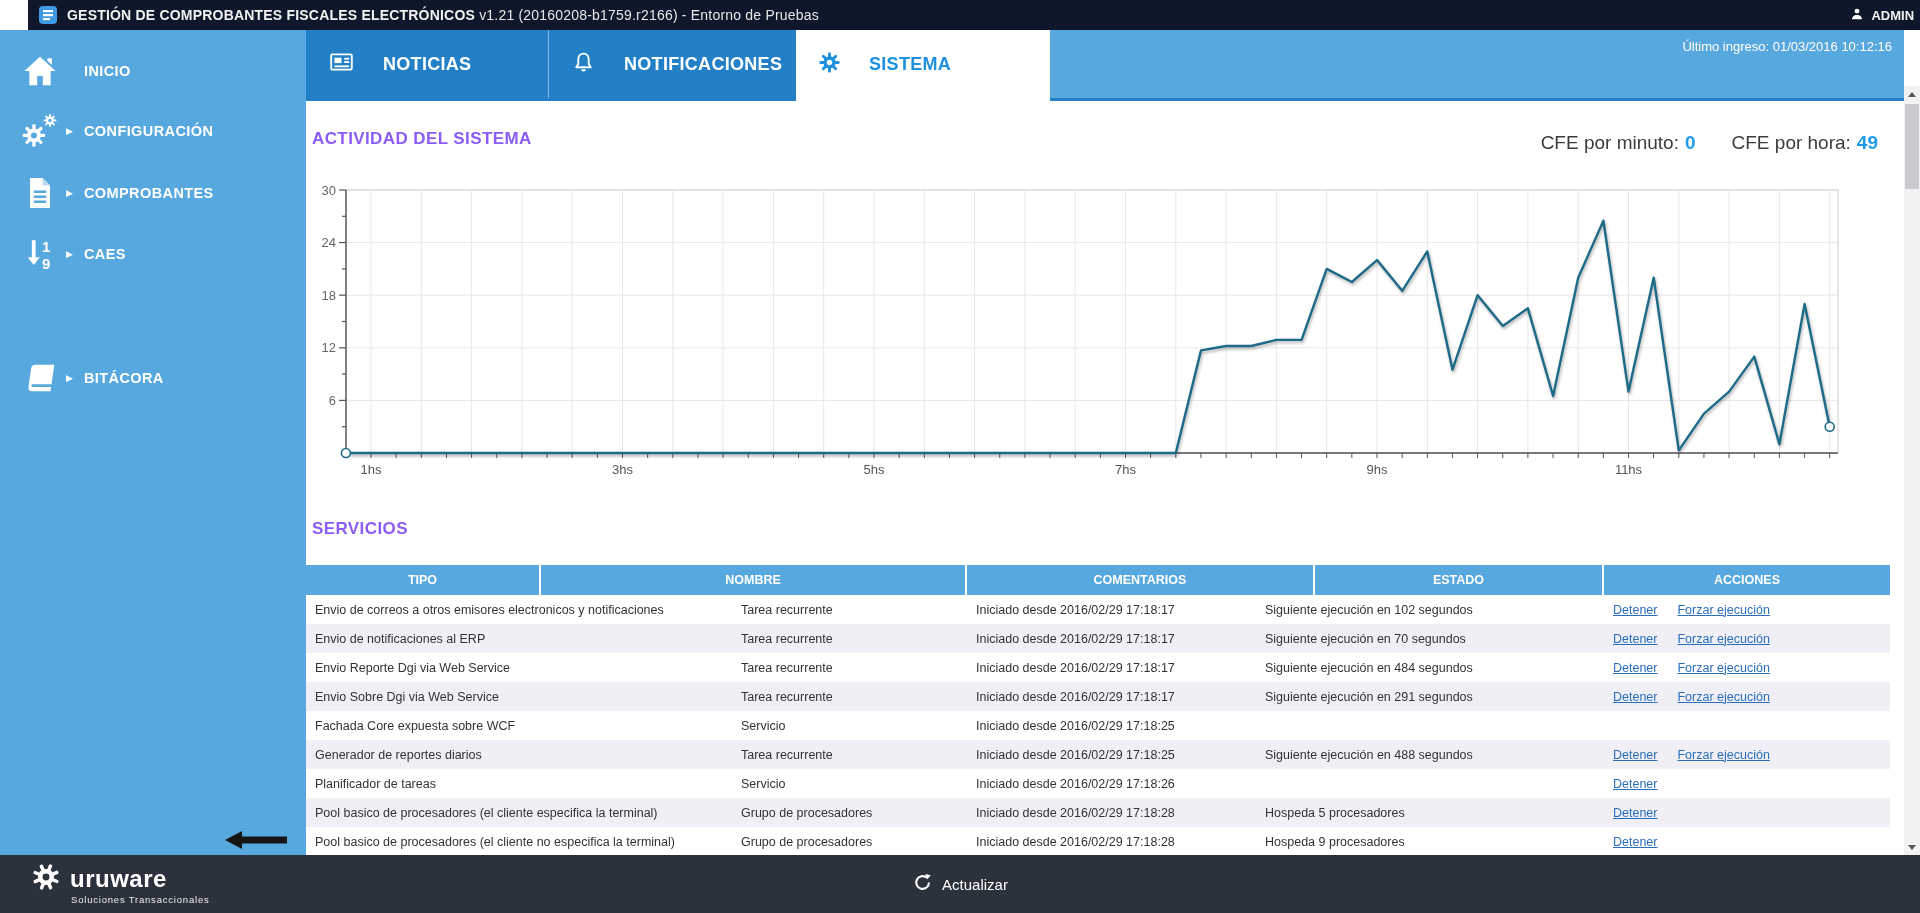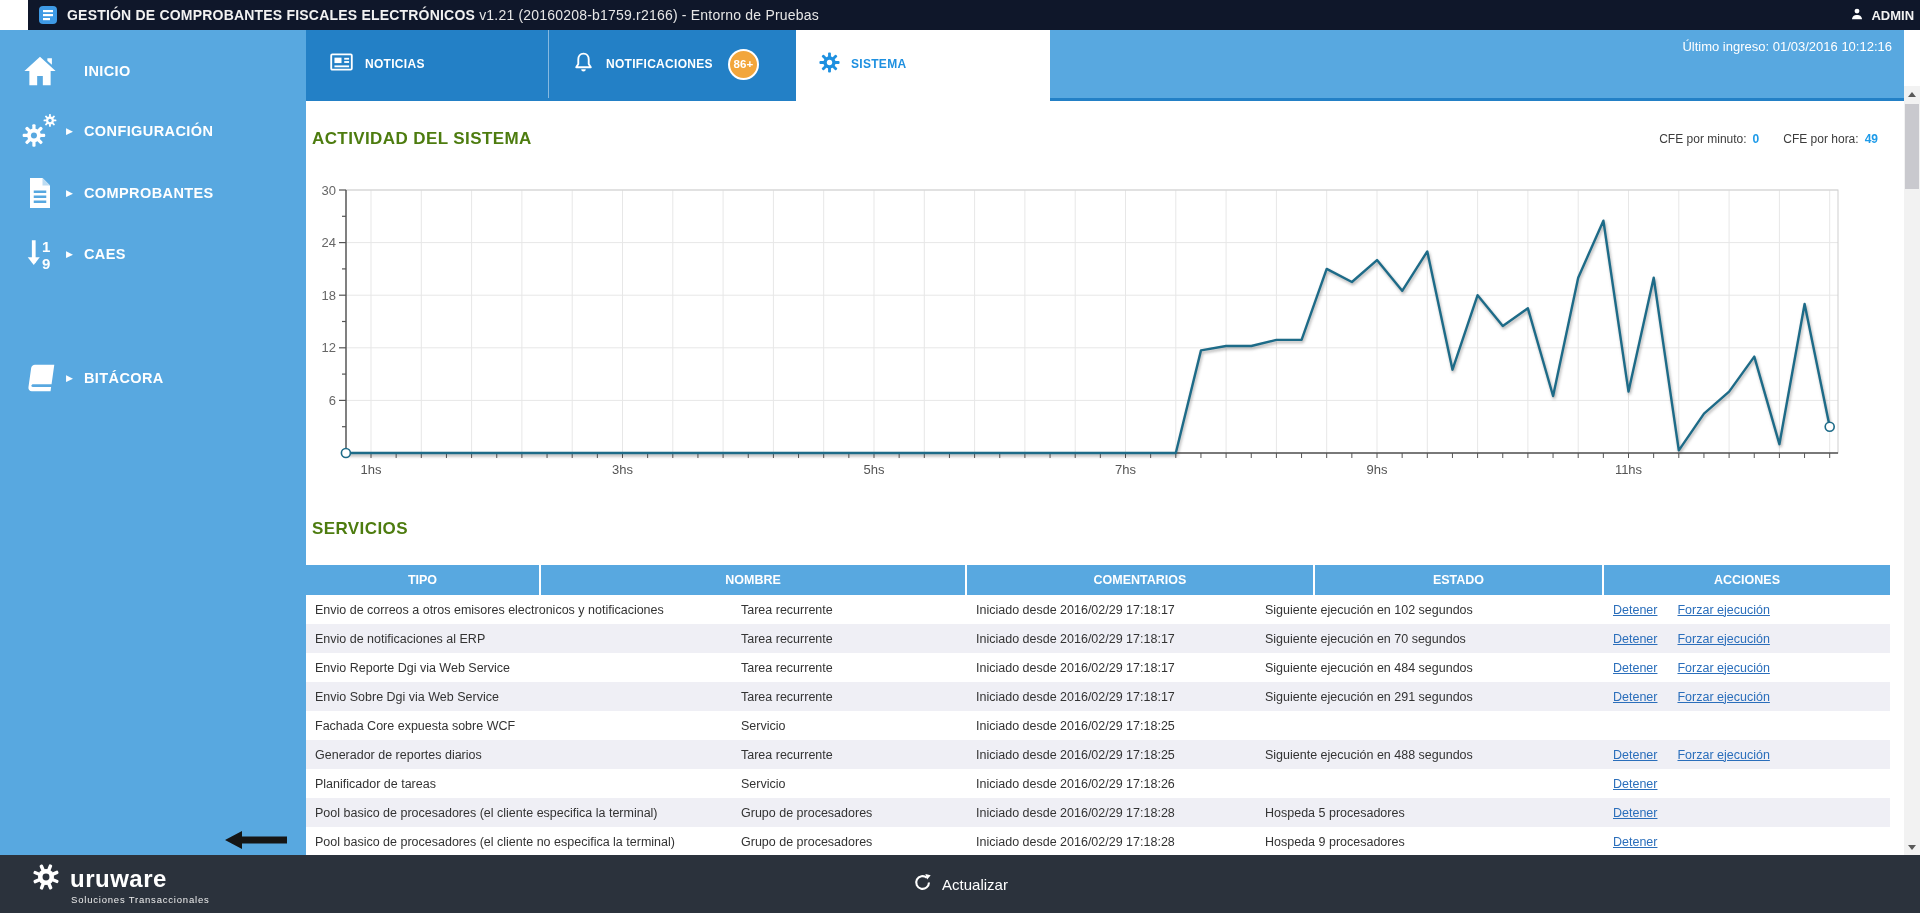--- a/index.html
+++ b/index.html
@@ -20,34 +20,34 @@
   .side-icon{width:52px;display:flex;align-items:center;justify-content:center;flex:none;}
   .side-arrow{width:18px;color:#fff;font-size:9px;flex:none;}
   .side-label{color:#fff;font-weight:bold;font-size:14.5px;letter-spacing:.4px;white-space:nowrap;}
 
   
   .tabstrip{position:absolute;left:306px;top:30px;width:1598px;height:68px;display:flex;}
   .tab{height:68px;display:flex;align-items:center;padding-left:22px;box-sizing:border-box;cursor:pointer;flex:none;}
   .tab-noticias{width:242px;background:#2380C6;}
   .tab-notificaciones{width:248px;background:#2380C6;border-left:1px solid rgba(255,255,255,.45);}
   .tab-sistema{width:254px;background:#fff;}
-  .tab-label{color:#fff;font-weight:bold;font-size:12px;margin-left:10px;letter-spacing:.3px;}
+  .tab-label{color:#fff;font-weight:bold;font-size:18px;margin-left:28px;letter-spacing:.3px;}
   .tab-sistema .tab-label{color:#1E90E0;}
   .tab-rest{flex:1;background:#58A8E0;position:relative;}
   .last-login{position:absolute;top:9px;right:12px;color:#fff;font-size:13px;}
   .badge{margin-left:15px;width:27px;height:27px;border-radius:50%;background:#F2A63C;border:2px solid #fff;color:#fff;font-size:11.5px;font-weight:bold;display:flex;align-items:center;justify-content:center;flex:none;}
   .tab-underline{position:absolute;left:306px;top:98px;width:1598px;height:3px;background:#2380C6;}
   .tab-underline-gap{position:absolute;left:490px;top:0;width:254px;height:3px;background:#fff;}
 
   
   .content{position:absolute;left:306px;top:101px;width:1598px;height:754px;background:#fff;overflow:hidden;}
-  .section-title{position:absolute;left:6px;font-size:17px;font-weight:bold;color:#4d7c0f;letter-spacing:.4px;}
+  .section-title{position:absolute;left:6px;font-size:17px;font-weight:bold;color:#8b5cf6;letter-spacing:.4px;}
   #activity-title{top:28px;}
   #servicios-title{top:418px;}
-  .cfe{position:absolute;top:31px;right:26px;font-size:12px;color:#3C3C3C;display:flex;gap:24px;white-space:nowrap;}
+  .cfe{position:absolute;top:31px;right:26px;font-size:19px;color:#3C3C3C;display:flex;gap:36px;white-space:nowrap;}
   .cfe b{color:#1E9BE9;margin-left:6px;}
   #activity-chart{position:absolute;left:0;top:29px;}
 
   
   .table{position:absolute;left:0;top:464px;width:1584px;}
   .thead{display:flex;height:30px;background:#58A8E0;}
   .th{color:#fff;font-weight:bold;font-size:12.5px;display:flex;align-items:center;justify-content:center;box-sizing:border-box;border-right:2px solid #fff;flex:none;}
   .th:last-child{border-right:none;}
   .tr{display:flex;height:29px;background:#fff;}
   .tr.alt{background:#EFEFF5;}

